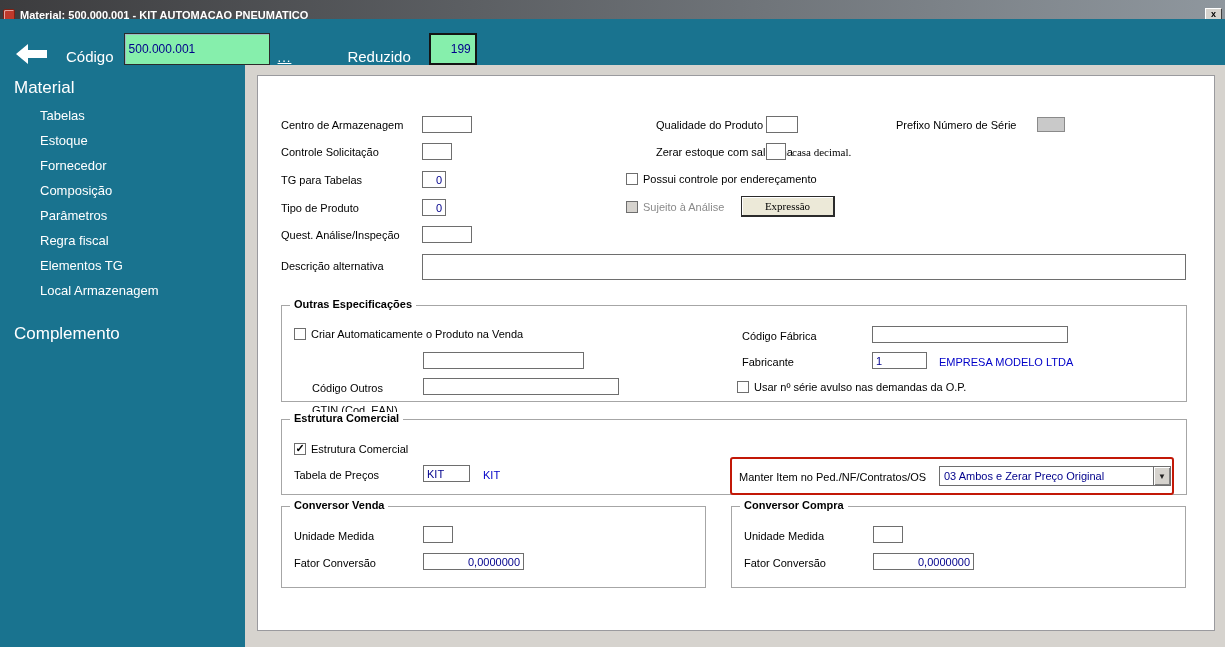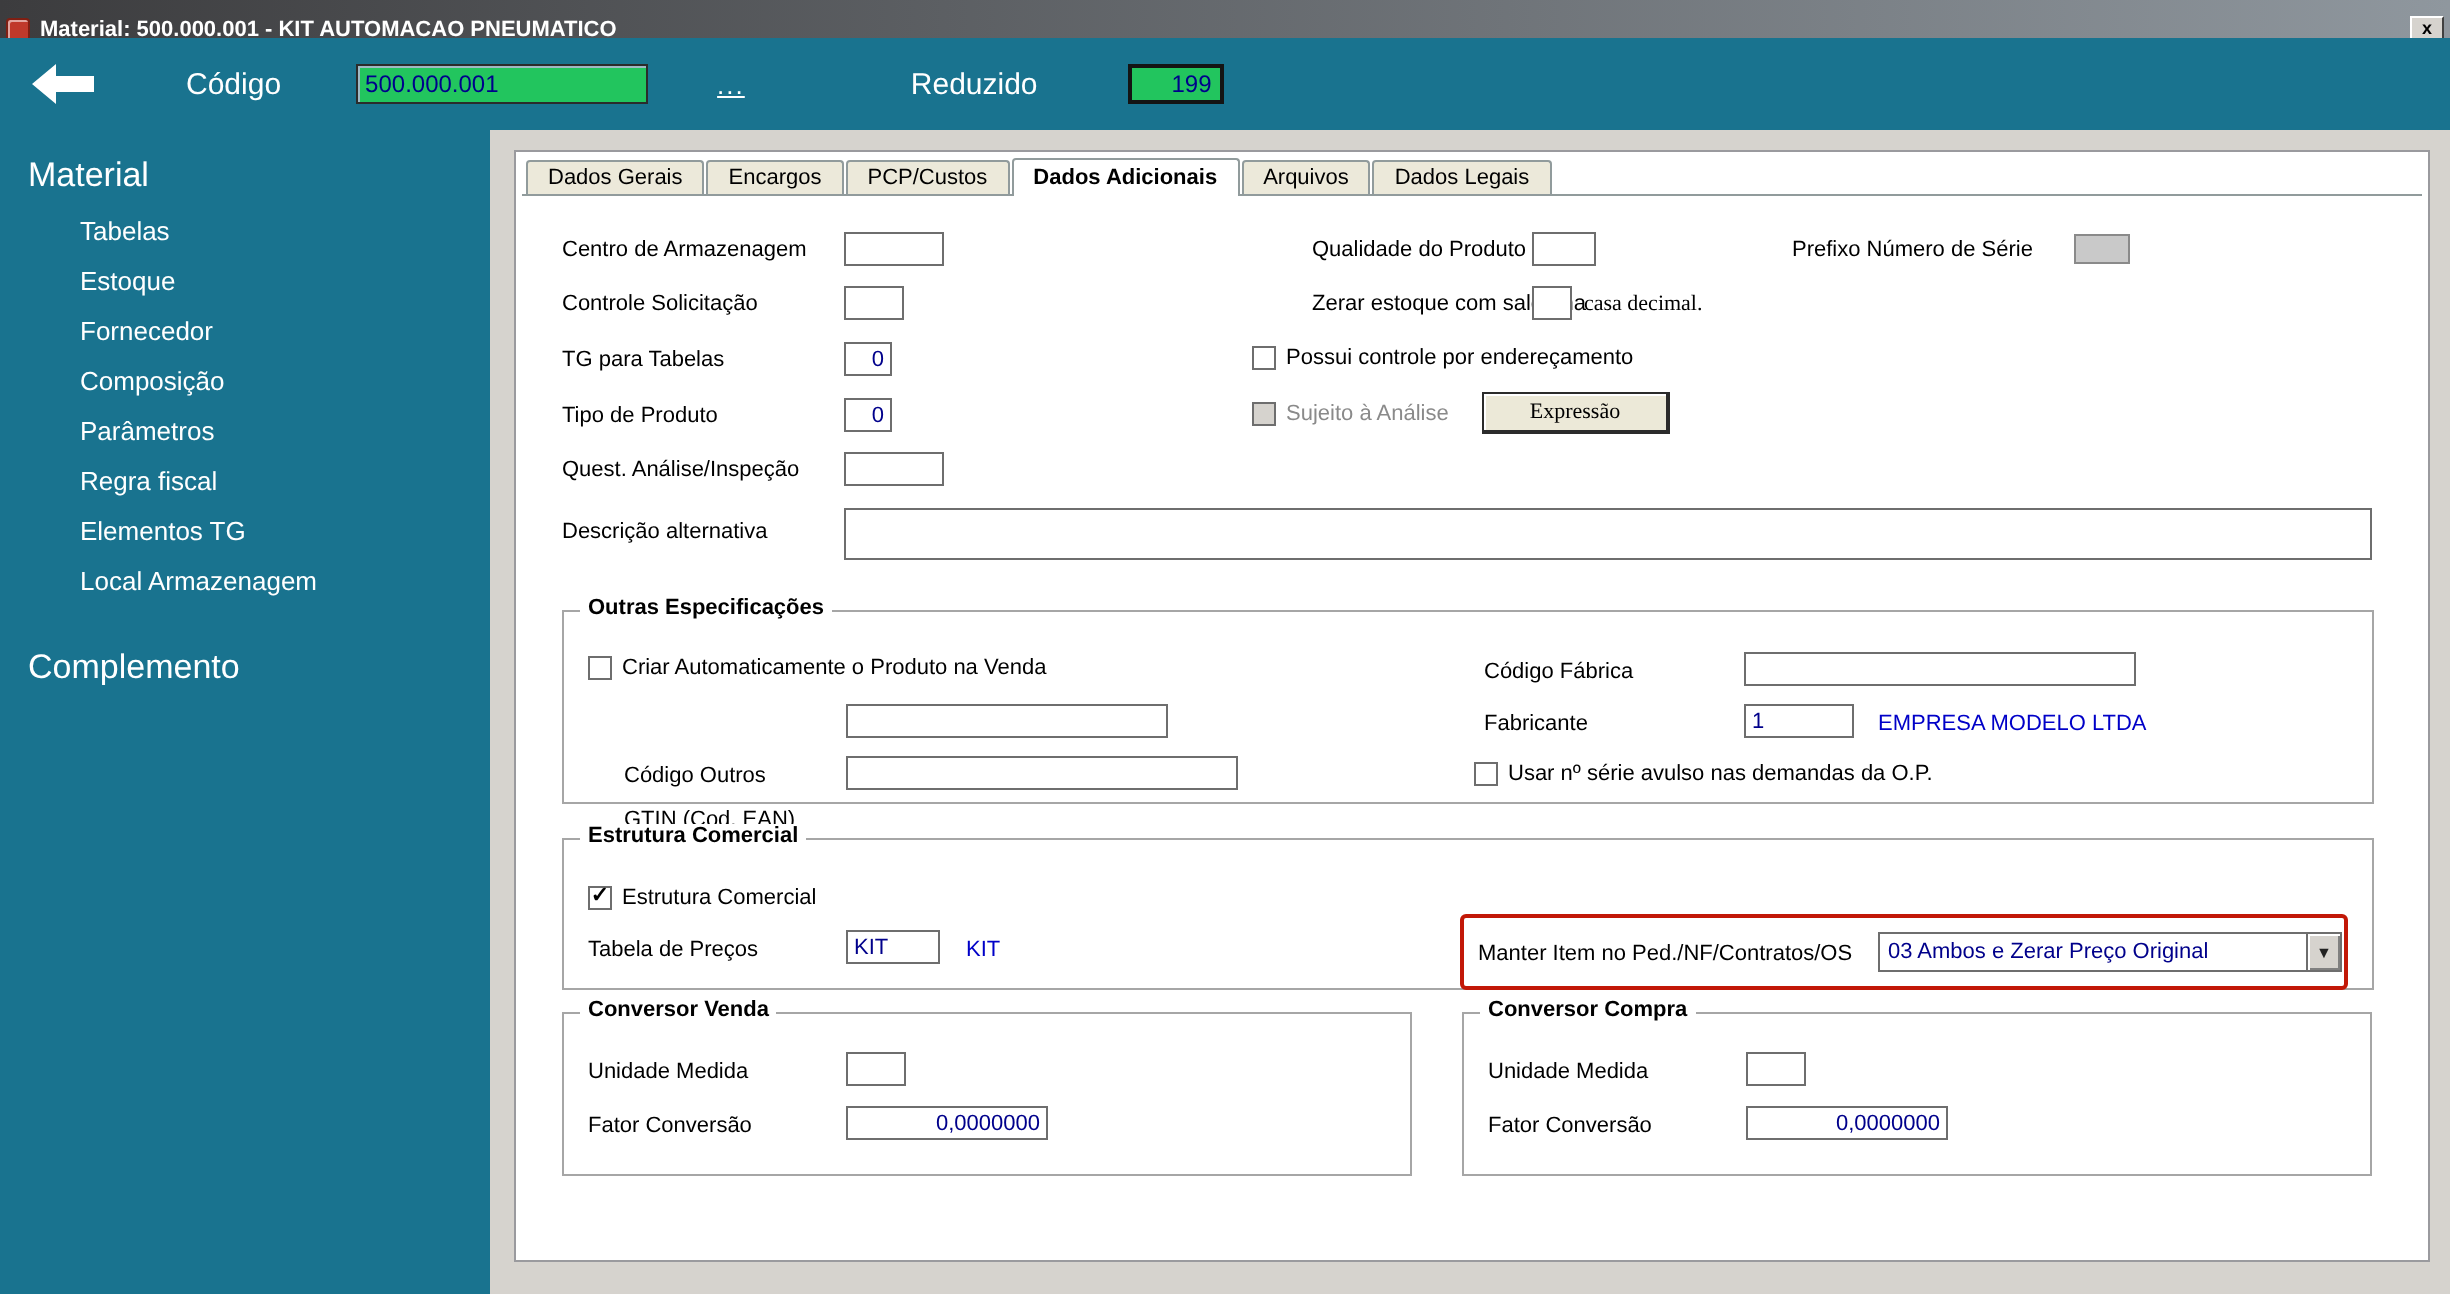--- a/index.html
+++ b/index.html
@@ -24,29 +24,29 @@
   .close-btn{
     width:17px; height:14px; background:#d6d3ce; color:#000;
     border:1px solid; border-color:#ffffff #404040 #404040 #ffffff;
     font-size:9px; line-height:11px; text-align:center; font-weight:bold; cursor:default;
     font-family:inherit;
   }
 
   
   .header{
     position:absolute; top:19px; left:0; right:0; height:46px;
-    background:#19738f; display:flex; align-items:center; color:#fff;gap:27px;
+    background:#19738f; display:flex; align-items:flex-end; color:#fff;
   }
   .back{ margin-left:14px; display:inline-flex; cursor:pointer; }
   .hlabel{ font-size:15px; }
   .hlabel.first{ margin-left:18px; }
   .hinput{
-    margin-left:10px; width:146px; height:20px;
+    margin-left:10px; width:146px; height:32px;
     border:1px solid #2b2b2b; box-shadow:inset 1px 1px 0 #9fb9c4;
-    background:#22c55e; color:#00008b; font-size:12px; padding:0 4px; font-family:inherit;
+    background:#86efac; color:#00008b; font-size:12px; padding:0 4px; font-family:inherit;
   }
   .hinput.small{ width:48px; text-align:right; border:2px solid #141414; margin-left:18px; box-shadow:none; }
   .dots{ margin-left:8px; font-size:13px; text-decoration:underline; cursor:pointer; letter-spacing:1px; }
   .hlabel.second{ margin-left:56px; }
 
   
   .sidebar{ position:absolute; top:65px; left:0; width:245px; bottom:0; background:#19738f; color:#fff; }
   .side-title{ margin:13px 0 0 14px; font-size:17px; font-weight:normal; cursor:pointer; }
   .side-item{ margin:10px 0 0 40px; font-size:13px; cursor:pointer; }
   .side-title.gap{ margin-top:26px; }
@@ -151,28 +151,20 @@
   <div class="side-item">Regra fiscal</div>
   <div class="side-item">Elementos TG</div>
   <div class="side-item">Local Armazenagem</div>
   <div class="side-title gap">Complemento</div>
 </div>
 
 <div class="content-bg"></div>
 
 <div class="panel">
 
-  <div class="tabstrip">
-    <div class="tab">Dados Gerais</div>
-    <div class="tab">Encargos</div>
-    <div class="tab">PCP/Custos</div>
-    <div class="tab active">Dados Adicionais</div>
-    <div class="tab">Arquivos</div>
-    <div class="tab">Dados Legais</div>
-  </div>
 
   <span class="f-label" style="left:23px;top:43px;">Centro de Armazenagem</span>
   <input class="f-input" style="left: 164px; top: 40px; width: 50px;" value="">
   <span class="f-label" style="left:398px;top:43px;">Qualidade do Produto</span>
   <input class="f-input" style="left: 508px; top: 40px; width: 32px;" value="">
   <span class="f-label" style="left:638px;top:43px;">Prefixo Número de Série</span>
   <div class="dis-box" style="left:779px;top:41px;"></div>
 
   <span class="f-label" style="left:23px;top:70px;">Controle Solicitação</span>
   <input class="f-input" style="left: 164px; top: 67px; width: 30px;" value="">

